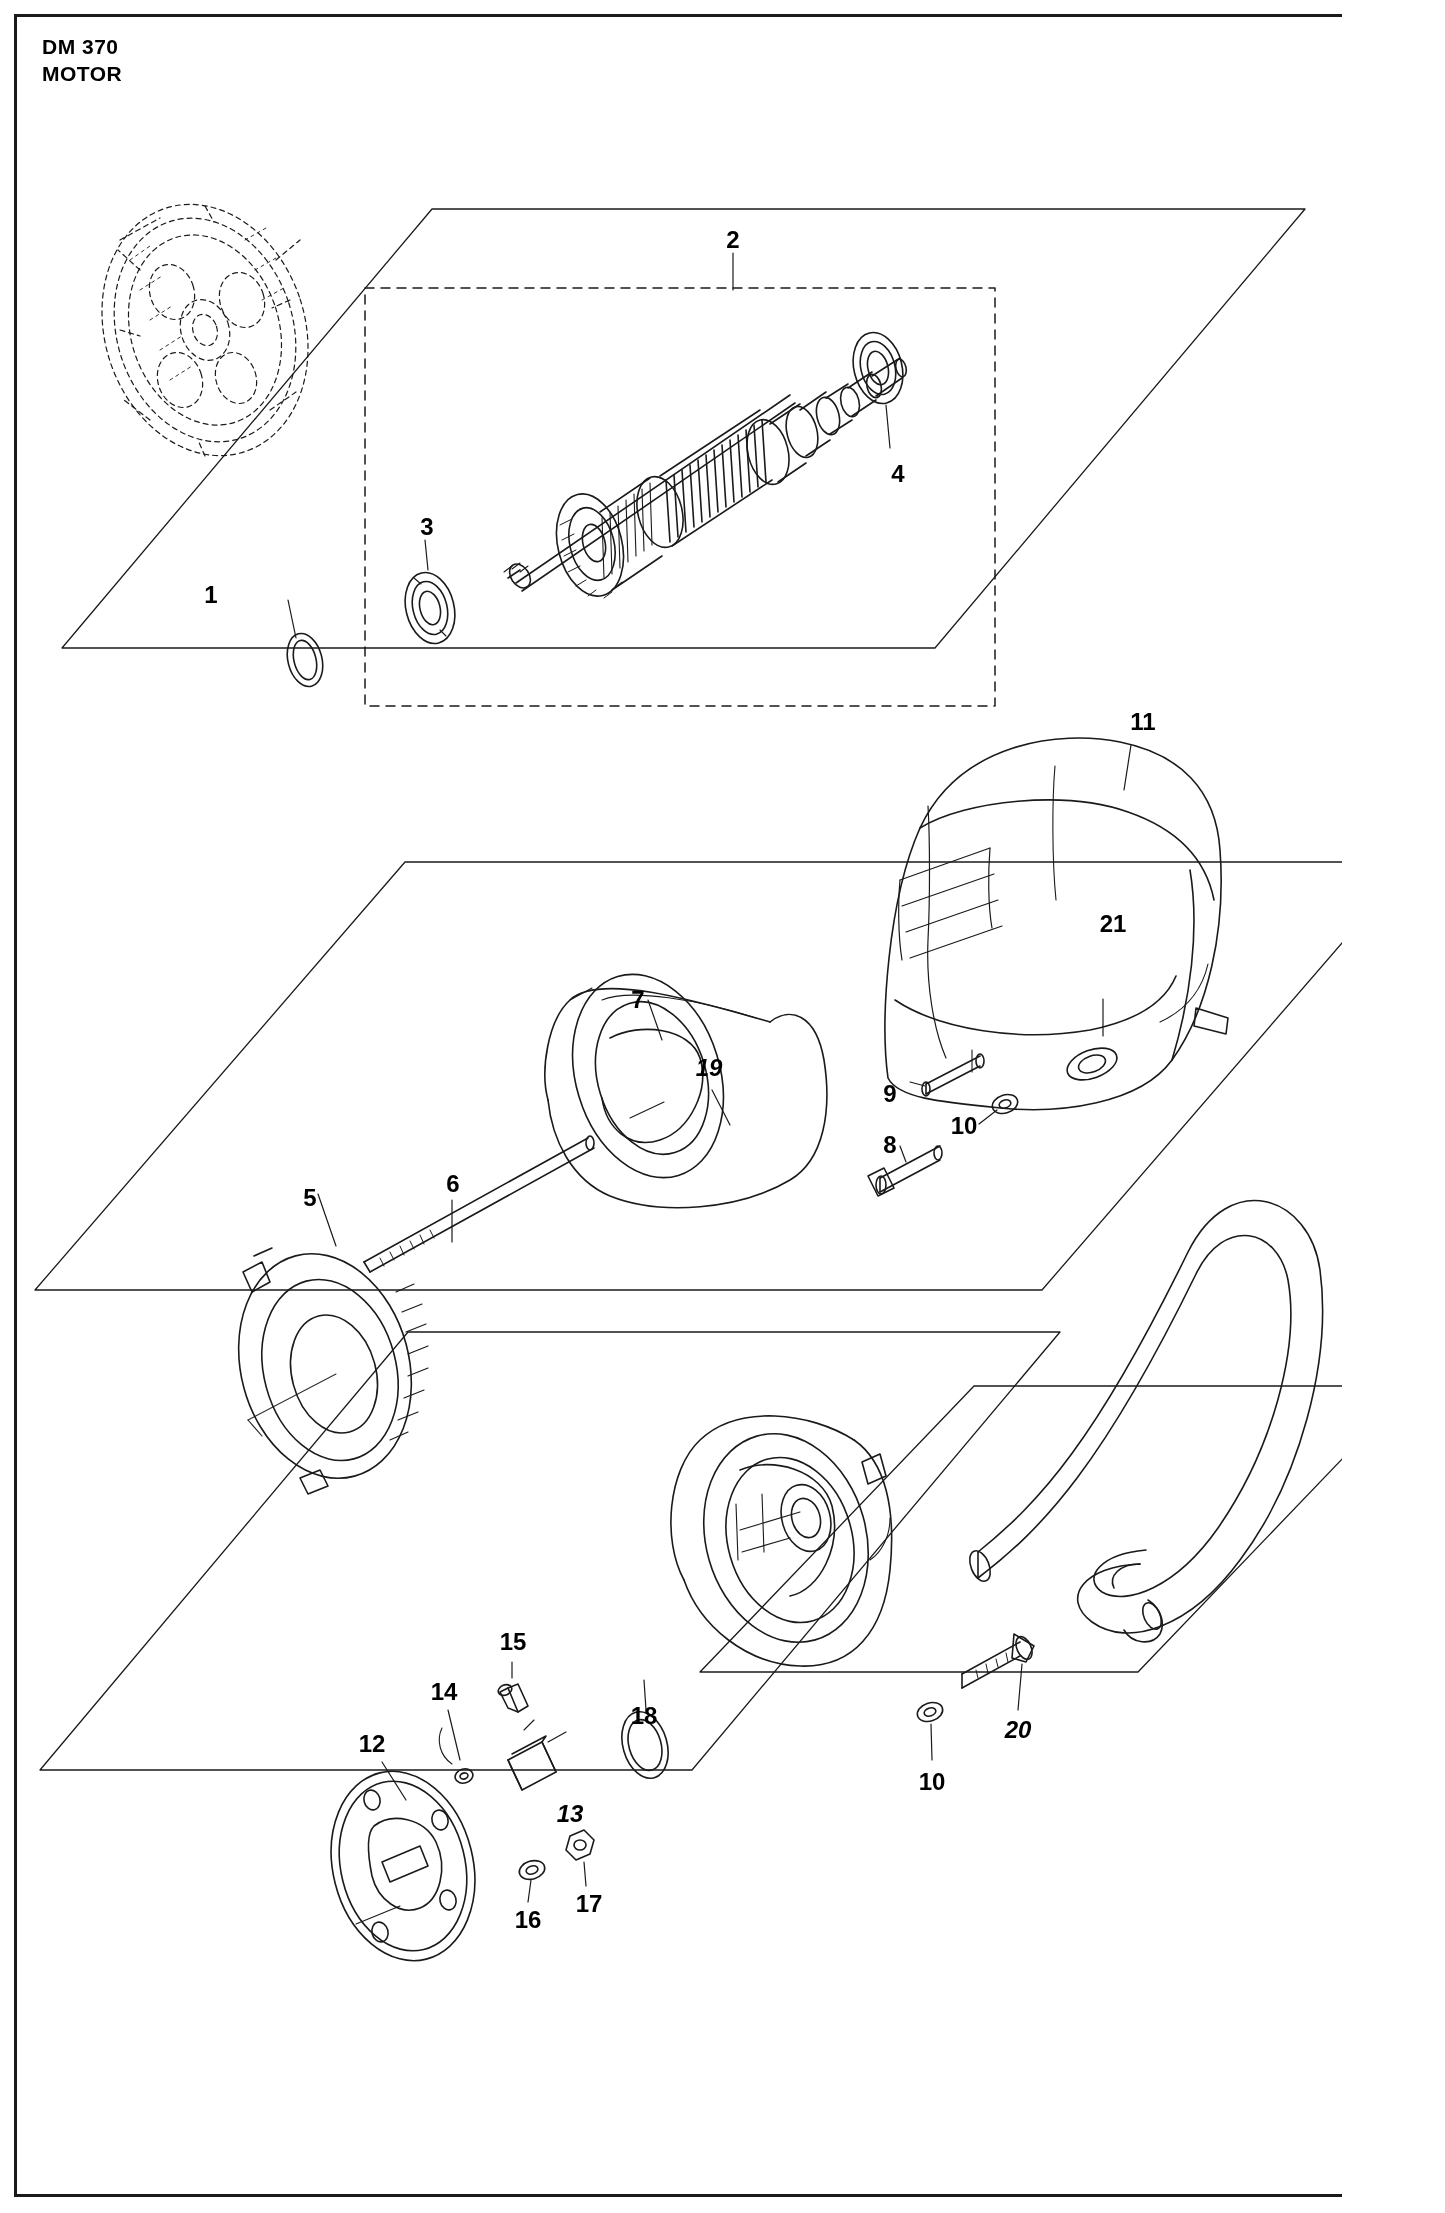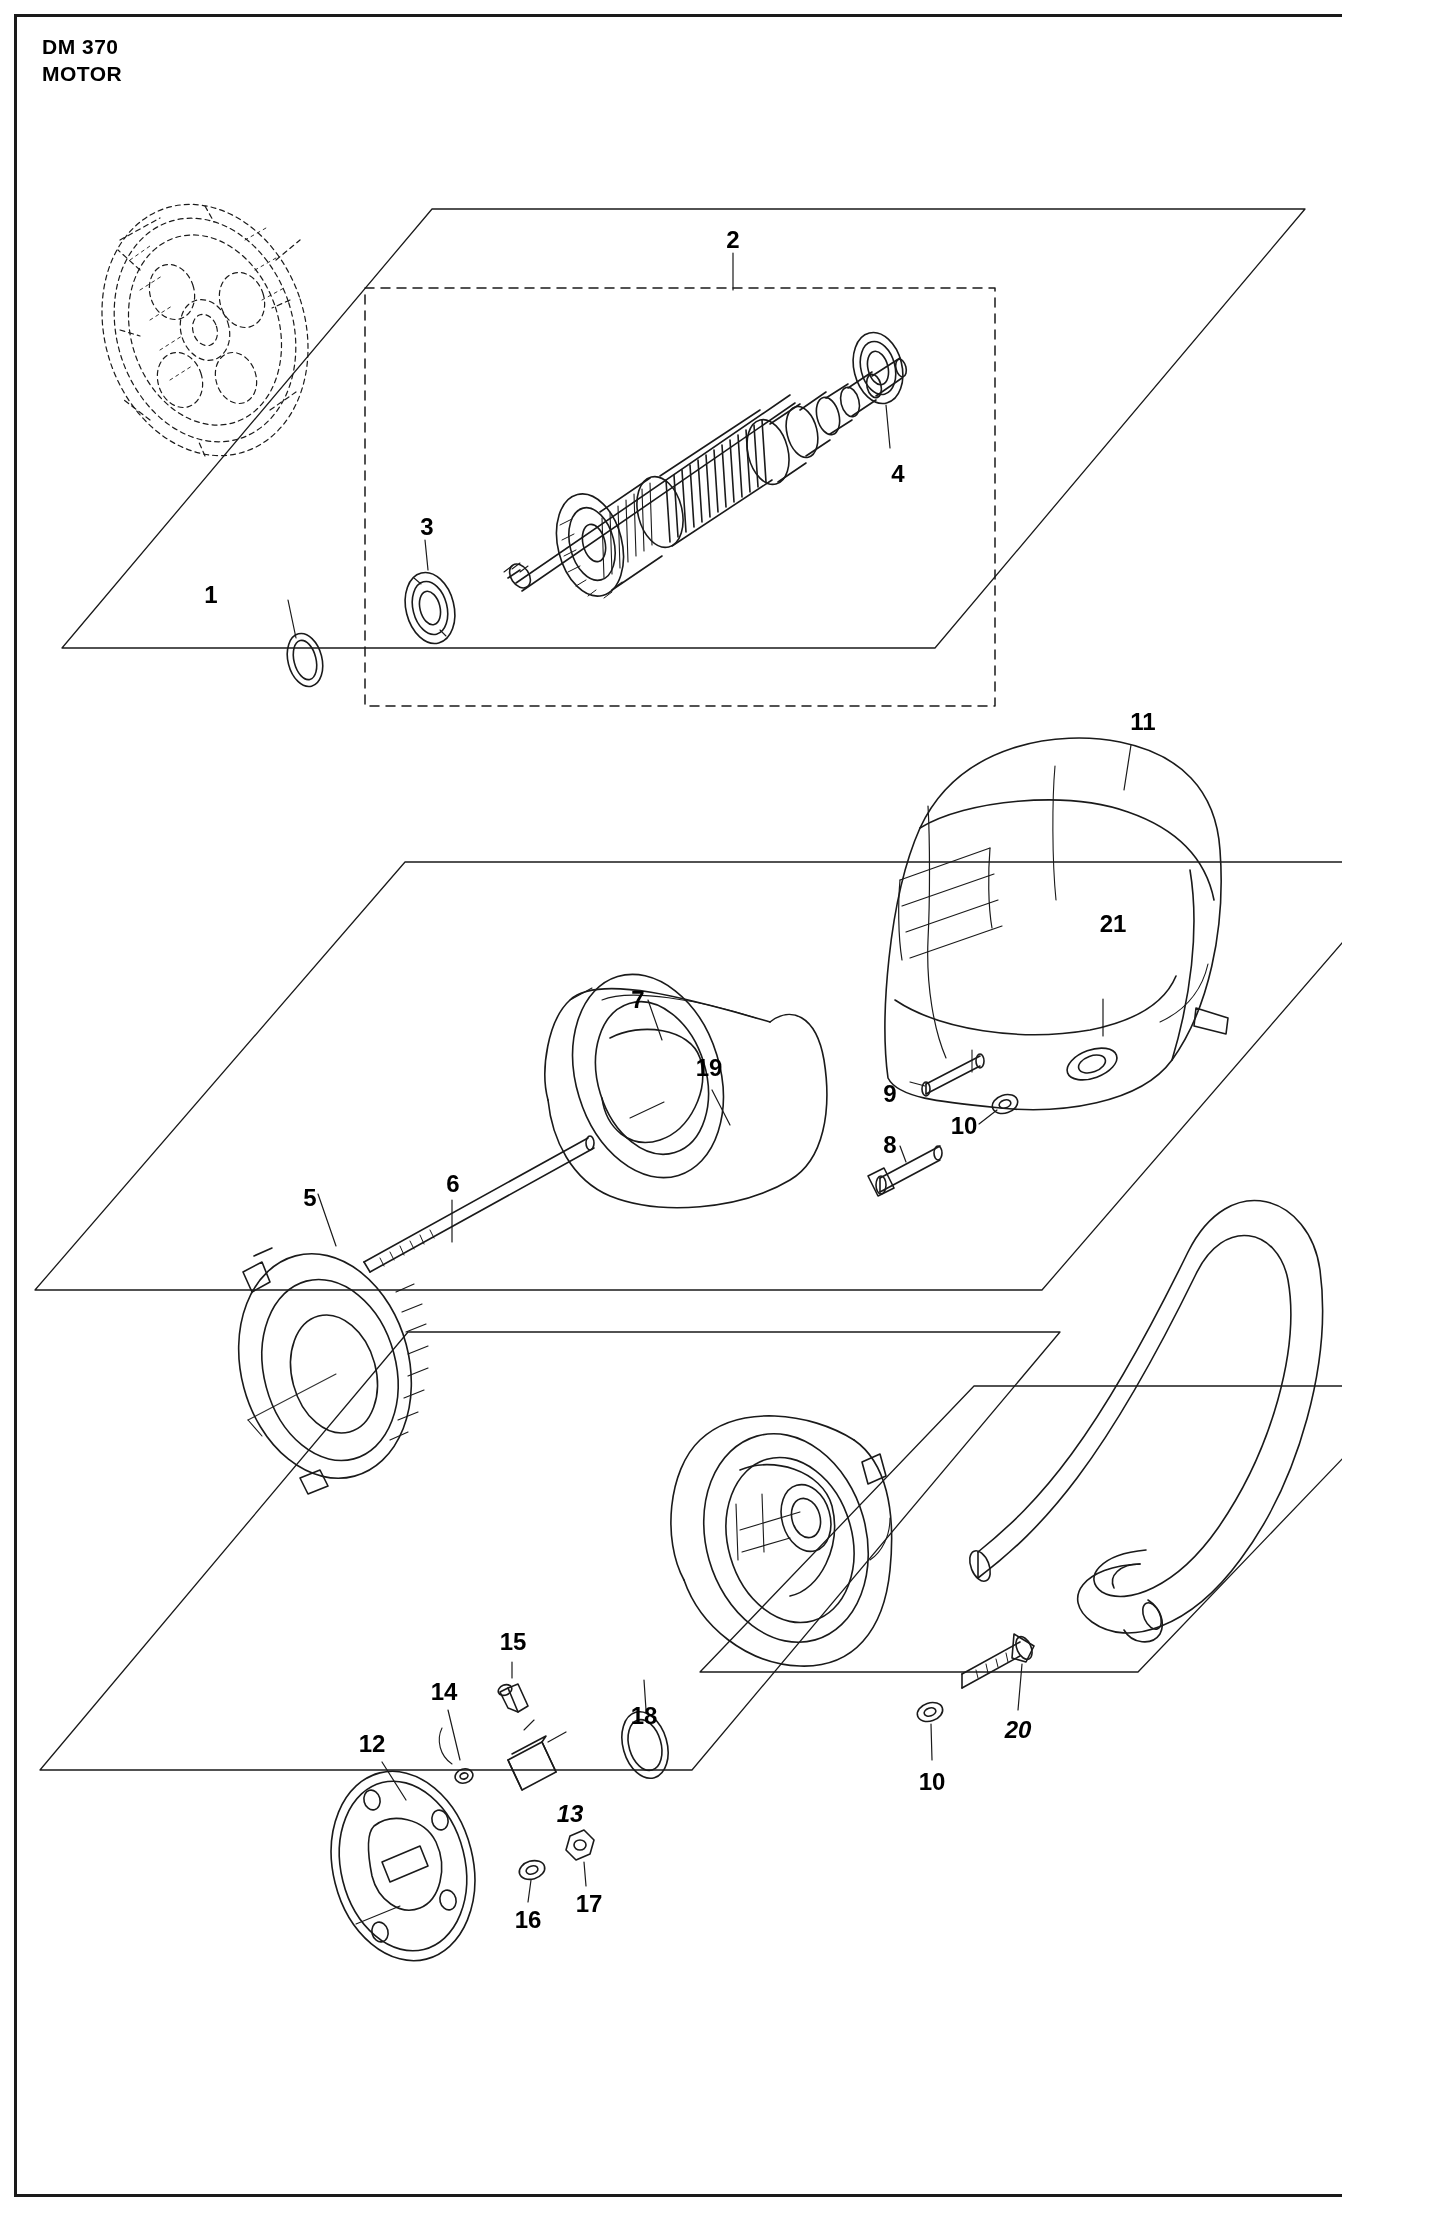--- a/index.html
+++ b/index.html
@@ -414,18 +414,18 @@
   <div class="callout" style="left:890px;  top:1094px;">9</div>
   <div class="callout" style="left:964px; top:1126px;">10</div>
   <div class="callout" style="left:1143px; top:722px;text-align:right;">11</div>
   <div class="callout" style="left:372px;  top:1744px;">12</div>
   <div class="callout" style="left:570px;  top:1814px;font-style:italic;">13</div>
   <div class="callout" style="left:444px;  top:1692px;">14</div>
   <div class="callout" style="left:513px;  top:1642px;">15</div>
   <div class="callout" style="left:528px;  top:1920px;">16</div>
   <div class="callout" style="left:589px;  top:1904px;">17</div>
   <div class="callout" style="left:644px;  top:1716px;">18</div>
-  <div class="callout" style="left:709px;  top:1068px;">19</div>
+  <div class="callout" style="left:709px;  top:1068px;font-style:italic;">19</div>
   <div class="callout" style="left:1018px; top:1730px;font-style:italic;">20</div>
   <div class="callout" style="left:1101px; top:924px;margin-left:12px;">21</div>
   <div class="callout" style="left:932px; top:1782px;">10</div>
 
 </div>
 
 </body></html>

